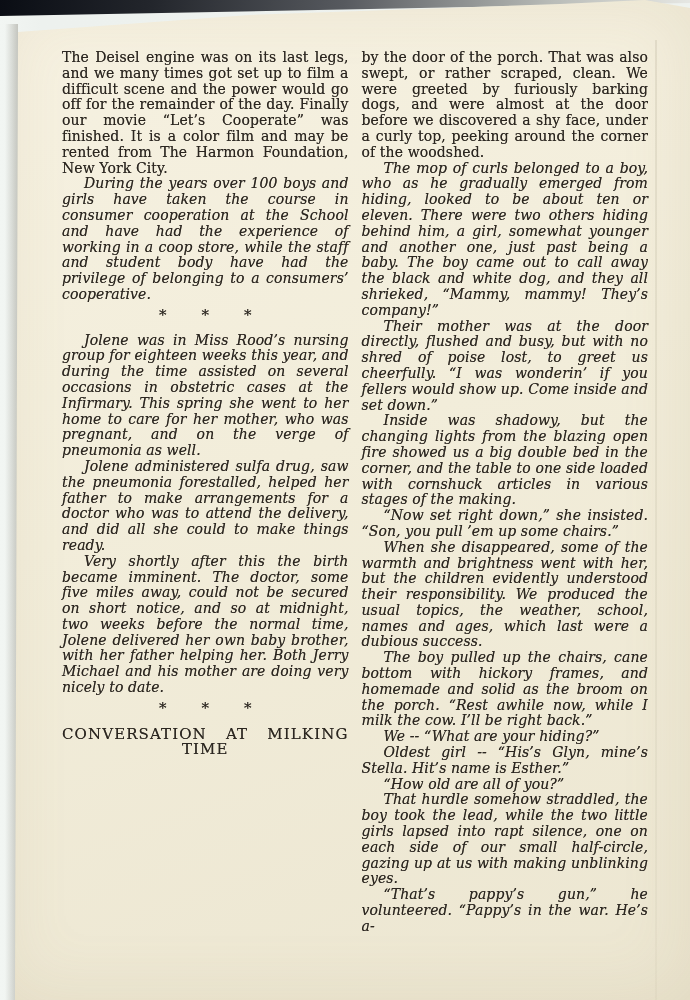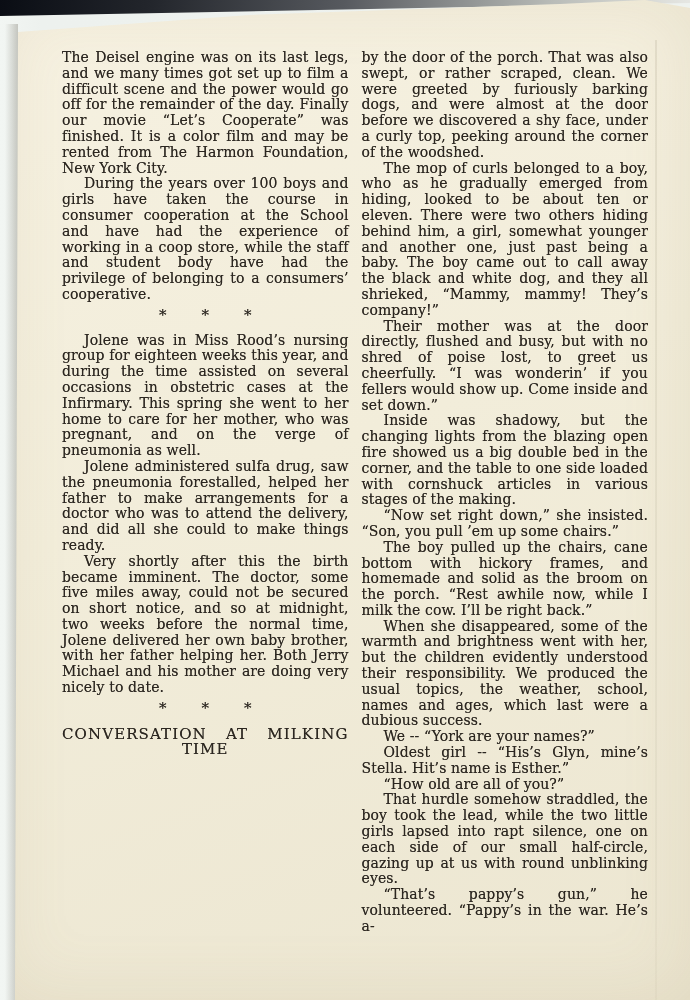--- a/index.html
+++ b/index.html
@@ -29,21 +29,21 @@
   }
   .page-content {
     position:absolute; left:62px; top:50px; width:586px;
     display:flex; gap:13px;
     color:#2b2620; font-size:14px; line-height:15.8px;
     text-align:justify; letter-spacing:0.1px;
     text-shadow:0 0 0.4px rgba(43,38,32,0.65);
   }
   .column { flex:1; min-width:0; }
   .para { margin:0; }
-  .para.indent { text-indent:22px; }
+  .para.indent { text-indent:22px;font-style:italic; }
   .separator { text-align:center; word-spacing:30px; margin:5px 0 9px; font-size:15px; }
   .heading {
     font-size:15px; font-weight:normal; letter-spacing:1.1px; word-spacing:5px;
     text-align:justify; text-align-last:center; margin:10px 0 12px;
   }
 </style>
 </head>
 <body>
 
 <div class="scan">
@@ -61,22 +61,22 @@
         <p class="para indent">Very shortly after this the birth became imminent. The doctor, some five miles away, could not be secured on short notice, and so at midnight, two weeks before the normal time, Jolene delivered her own baby brother, with her father helping her. Both Jerry Michael and his mother are doing very nicely to date.</p>
         <div class="separator">* * *</div>
         <h2 class="heading">CONVERSATION AT MILKING TIME</h2>
       </div>
     <div class="column">
         <p class="para">by the door of the porch. That was also swept, or rather scraped, clean. We were greeted by furiously barking dogs, and were almost at the door before we discovered a shy face, under a curly top, peeking around the corner of the woodshed.</p>
         <p class="para indent">The mop of curls belonged to a boy, who as he gradually emerged from hiding, looked to be about ten or eleven. There were two others hiding behind him, a girl, somewhat younger and another one, just past being a baby. The boy came out to call away the black and white dog, and they all shrieked, “Mammy, mammy! They’s company!”</p>
         <p class="para indent">Their mother was at the door directly, flushed and busy, but with no shred of poise lost, to greet us cheerfully. “I was wonderin’ if you fellers would show up. Come inside and set down.”</p>
         <p class="para indent">Inside was shadowy, but the changing lights from the blazing open fire showed us a big double bed in the corner, and the table to one side loaded with cornshuck articles in various stages of the making.</p>
         <p class="para indent">“Now set right down,” she insisted. “Son, you pull ’em up some chairs.”</p>
+        <p class="para indent">When she disappeared, some of the warmth and brightness went with her, but the children evidently understood their responsibility. We produced the usual topics, the weather, school, names and ages, which last were a dubious success.</p>
         <p class="para indent">The boy pulled up the chairs, cane bottom with hickory frames, and homemade and solid as the broom on the porch. “Rest awhile now, while I milk the cow. I’ll be right back.”</p>
-        <p class="para indent">When she disappeared, some of the warmth and brightness went with her, but the children evidently understood their responsibility. We produced the usual topics, the weather, school, names and ages, which last were a dubious success.</p>
-        <p class="para indent">We -- “York are your names?”</p>
+        <p class="para indent">We -- “What are your hiding?”</p>
         <p class="para indent">Oldest girl -- “His’s Glyn, mine’s Stella. Hit’s name is Esther.”</p>
         <p class="para indent">“How old are all of you?”</p>
-        <p class="para indent">That hurdle somehow straddled, the boy took the lead, while the two little girls lapsed into rapt silence, one on each side of our small half-circle, gazing up at us with round unblinking eyes.</p>
+        <p class="para indent">That hurdle somehow straddled, the boy took the lead, while the two little girls lapsed into rapt silence, one on each side of our small half-circle, gazing up at us with making unblinking eyes.</p>
         <p class="para indent">“That’s pappy’s gun,” he volunteered. “Pappy’s in the war. He’s a-</p>
       </div>
   </div>
 </div>
 
 </body></html>

